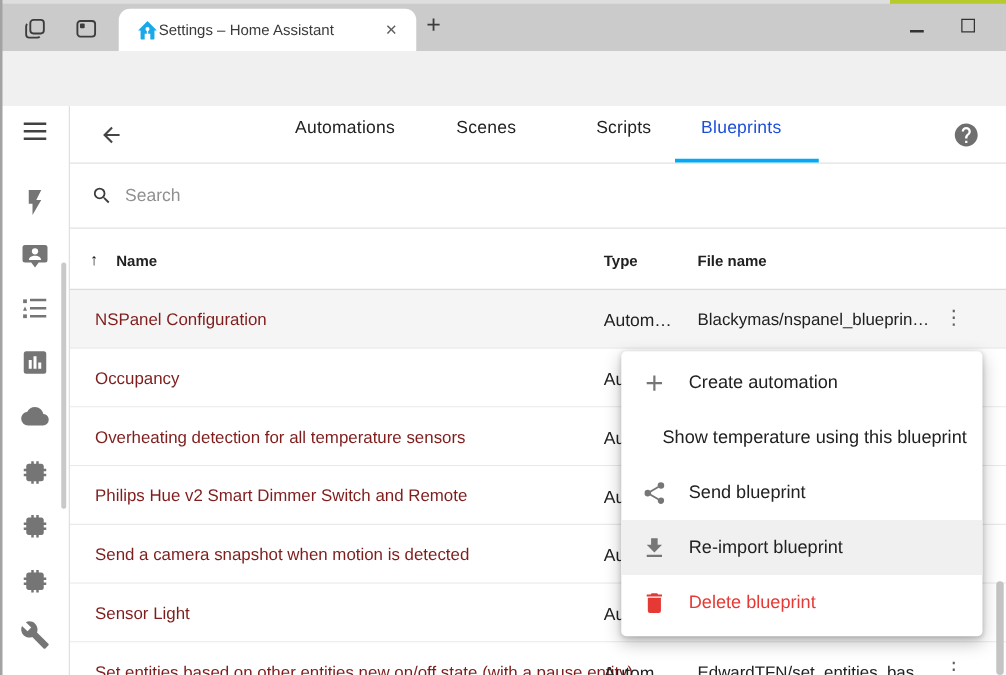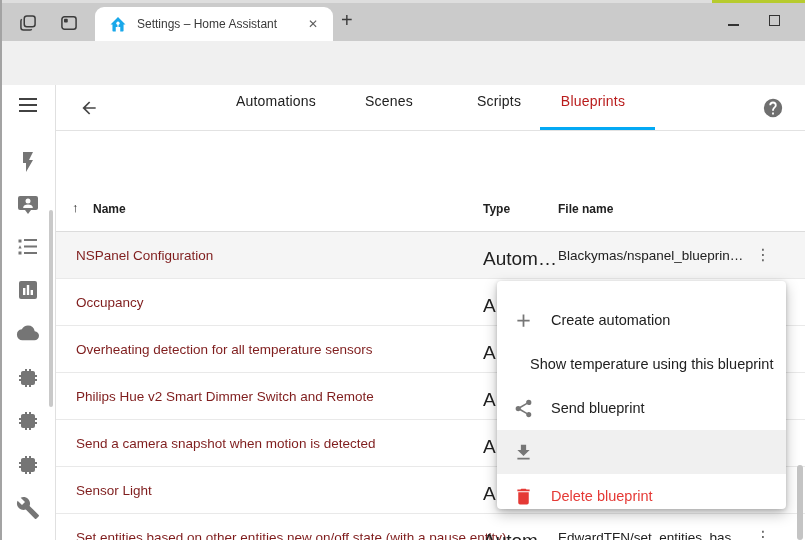--- a/index.html
+++ b/index.html
@@ -8,21 +8,21 @@
   .abs { position:absolute; }
   svg { display:block; }
 
   
   .titlebar { position:absolute; top:0; left:0; width:805px; height:41px; background:#cbcbcb; }
   .strip-light { position:absolute; top:0; left:0; width:712px; height:3px; background:#dedede; }
   .strip-green { position:absolute; top:0; left:712px; width:93px; height:3px; background:#b7cb2e; }
   .left-edge { position:absolute; top:0; left:0; width:2px; height:540px; background:#a3a3a3; z-index:40; }
   .tb-btn { position:absolute; width:26px; height:26px; display:flex; align-items:center; justify-content:center; }
   .tab { position:absolute; left:95px; top:7px; width:238px; height:34px; background:#fff; border-radius:9px 9px 0 0; display:flex; align-items:center; padding:0 10px 0 14px; }
-  .tab-title { font-size:12px; color:#3a3a3a; white-space:nowrap; overflow:hidden; text-overflow:ellipsis; flex:1; margin-left:10px; }
+  .tab-title { font-size:12px; color:#3a3a3a; white-space:nowrap; overflow:hidden; text-overflow:ellipsis; flex:1; margin-left:0; }
   .tab-close { font-size:12px; color:#5f5f5f; padding:2px 5px; }
   .newtab { position:absolute; left:341px; top:9px; font-size:20px; font-weight:300; color:#3c3c3c; }
   .win-min { position:absolute; left:728px; top:24px; width:11px; height:2px; color:#333; font-size:14px; line-height:2px; }
   .win-max { position:absolute; left:769px; top:15px; width:11px; height:11px; border:1.4px solid #333; }
 
   
   .toolbar { position:absolute; top:41px; left:0; width:805px; height:44px; background:#f0f0f0; }
   .nav-btn { position:absolute; top:52px; }
   .pill { position:absolute; left:100px; top:47px; width:428px; height:32px; background:#fff; border:1px solid #e2e2e2; border-radius:16px; box-shadow:0 1px 2px rgba(0,0,0,.04); }
   .pill-item { position:absolute; top:0; height:30px; display:flex; align-items:center; }
@@ -38,46 +38,46 @@
   
   .ha { position:absolute; top:85px; left:0; width:805px; height:455px; background:#fff; }
   .sidebar { position:absolute; top:0; left:0; width:56px; height:455px; background:#fff; border-right:1px solid #e0e0e0; }
   .hamburger { position:absolute; left:19px; top:13px; width:18px; height:16px; }
   .hamburger span { display:block; width:18px; height:2px; background:#424242; margin-bottom:4px; }
   .side-item { position:absolute; left:16px; width:24px; height:24px; }
   .side-scrollbar { position:absolute; left:49px; top:125px; width:4px; height:197px; background:#c9c9c9; border-radius:2px; }
 
   .ha-header { position:absolute; top:0; left:56px; width:749px; height:46px; border-bottom:1px solid #e2e2e2; background:#fff; }
   .nav-tab { position:absolute; top:0; height:32px; display:flex; align-items:center; transform:translateX(-50%); font-size:14px; color:#212121; letter-spacing:.2px; }
-  .nav-tab.active { color:#b91c1c; font-weight:500; }
+  .nav-tab.active { color:#1d4ed8; font-weight:500; }
   .tab-underline { position:absolute; left:484px; bottom:0; width:115px; height:3px; background:#03a9f4; }
   .help-btn { position:absolute; left:706px; top:12px; width:22px; height:22px; }
 
   .search-row { position:absolute; top:46px; left:56px; width:749px; height:52px; border-bottom:1px solid #e2e2e2; }
   .search-input { position:absolute; left:44px; top:0; width:600px; height:50px; border:none; outline:none; font-size:14px; color:#212121; background:transparent; }
   .search-input::placeholder { color:#909090; }
 
   .thead { position:absolute; top:98px; left:56px; width:749px; height:49px; border-bottom:1px solid #dcdcdc; font-size:12px; font-weight:bold; color:#212121; }
   .th-name { position:absolute; left:37px; top:19px; }
   .th-sort { position:absolute; left:16px; top:17px; font-size:13px; font-weight:bold; color:#212121; }
   .th-type { position:absolute; left:427px; top:19px; }
   .th-file { position:absolute; left:502px; top:19px; }
 
   .rows { position:absolute; top:147px; left:56px; width:749px; }
   .row { position:relative; width:749px; height:47px; border-bottom:1px solid #e9e9e9; background:#fff; }
   .row.selected { background:#f5f5f5; }
   .cell-name { position:absolute; left:20px; top:16px; font-size:13.5px; color:#7f1d1d; white-space:nowrap; }
-  .cell-type { position:absolute; left:427px; top:16px; font-size:19px; color:#212121; white-space:nowrap; }
+  .cell-type { position:absolute; left:427px; top:16px; font-size:14px; color:#212121; white-space:nowrap; }
   .cell-file { position:absolute; left:502px; top:16px; font-size:13.5px; color:#212121; white-space:nowrap; max-width:190px; overflow:hidden; }
   .cell-kebab { position:absolute; left:699px; top:13px; font-size:16px; color:#5f5f5f; width:16px; text-align:center; letter-spacing:0; line-height:20px; }
 
   .content-scrollbar { position:absolute; right:2px; top:380px; width:6px; height:75px; background:#c4c4c4; border-radius:3px; }
 
   
-  .context-menu { position:absolute; left:497px; top:196px; width:289px; height:228px; background:#fff; border-radius:4px; box-shadow:0 5px 14px rgba(0,0,0,.25), 0 1px 4px rgba(0,0,0,.18); z-index:20; padding-top:17px; }
+  .context-menu { position:absolute; left:497px; top:196px; width:289px; height:228px; background:#fff; border-radius:4px; box-shadow:0 5px 14px rgba(0,0,0,.25), 0 1px 4px rgba(0,0,0,.18); z-index:20; padding-top:3px; }
   .menu-item { display:flex; align-items:center; height:44px; padding:0 16px; gap:17px; }
   .menu-item.hovered { background:#f0f0f0; }
   .mi-label { font-size:14.5px; color:#212121; white-space:nowrap; }
   .menu-item.danger .mi-label { color:#e53935; }
 </style>
 </head>
 <body>
 
 <div class="window">
   <div class="left-edge"></div>
@@ -267,20 +267,28 @@
       <div class="nav-tab" style="left:443px;">Scripts</div>
       <div class="nav-tab active" style="left:537px;">Blueprints</div>
       <div class="tab-underline"></div>
       <div class="help-btn">
         <svg width="22" height="22" viewBox="0 0 24 24">
           <path d="M15.07,11.25L14.17,12.17C13.45,12.89 13,13.5 13,15H11V14.5C11,13.39 11.45,12.39 12.17,11.67L13.41,10.41C13.78,10.05 14,9.55 14,9C14,7.89 13.1,7 12,7A2,2 0 0,0 10,9H8A4,4 0 0,1 12,5A4,4 0 0,1 16,9C16,9.88 15.64,10.67 15.07,11.25M13,19H11V17H13M12,2A10,10 0 0,0 2,12A10,10 0 0,0 12,22A10,10 0 0,0 22,12C22,6.47 17.5,2 12,2Z" fill="#6f6f6f"></path>
         </svg>
       </div>
     </div>
 
+    <div class="search-row">
+      <div class="abs" style="left:17px; top:17px;">
+        <svg width="17" height="17" viewBox="0 0 24 24">
+          <path d="M9.5,3A6.5,6.5 0 0,1 16,9.5C16,11.11 15.41,12.59 14.44,13.73L14.71,14H15.5L20.5,19L19,20.5L14,15.5V14.71L13.73,14.44C12.59,15.41 11.11,16 9.5,16A6.5,6.5 0 0,1 3,9.5A6.5,6.5 0 0,1 9.5,3M9.5,5C7,5 5,7 5,9.5C5,12 7,14 9.5,14C12,14 14,12 14,9.5C14,7 12,5 9.5,5Z" fill="#3c3c3c"></path>
+        </svg>
+      </div>
+      <input class="search-input" type="text" placeholder="Search" style="">
+    </div>
 
     <div class="thead">
       <span class="th-sort">↑</span>
       <span class="th-name">Name</span>
       <span class="th-type">Type</span>
       <span class="th-file">File name</span>
     </div>
 
     <div class="rows">
       <div class="row selected">
@@ -345,20 +353,21 @@
       <div class="menu-item">
         <svg width="21" height="21" viewBox="0 0 24 24">
           <path d="M18,16.08C17.24,16.08 16.56,16.38 16.04,16.85L8.91,12.7C8.96,12.47 9,12.24 9,12C9,11.76 8.96,11.53 8.91,11.3L15.96,7.19C16.5,7.69 17.21,8 18,8A3,3 0 0,0 21,5A3,3 0 0,0 18,2A3,3 0 0,0 15,5C15,5.24 15.04,5.47 15.09,5.7L8.04,9.81C7.5,9.31 6.79,9 6,9A3,3 0 0,0 3,12A3,3 0 0,0 6,15C6.79,15 7.5,14.69 8.04,14.19L15.16,18.35C15.11,18.56 15.08,18.78 15.08,19C15.08,20.61 16.39,21.92 18,21.92C19.61,21.92 20.92,20.61 20.92,19A2.92,2.92 0 0,0 18,16.08Z" fill="#767676"></path>
         </svg>
         <span class="mi-label">Send blueprint</span>
       </div>
       <div class="menu-item hovered">
         <svg width="21" height="21" viewBox="0 0 24 24">
           <path d="M5,20H19V18H5M19,9H15V3H9V9H5L12,16L19,9Z" fill="#767676"></path>
         </svg>
+        <span class="mi-label">Re-import blueprint</span>
       </div>
       <div class="menu-item danger">
         <svg width="21" height="21" viewBox="0 0 24 24">
           <path d="M19,4H15.5L14.5,3H9.5L8.5,4H5V6H19V4M6,19A2,2 0 0,0 8,21H16A2,2 0 0,0 18,19V7H6V19Z" fill="#e53935"></path>
         </svg>
         <span class="mi-label">Delete blueprint</span>
       </div>
     </div>
 
   </div>

